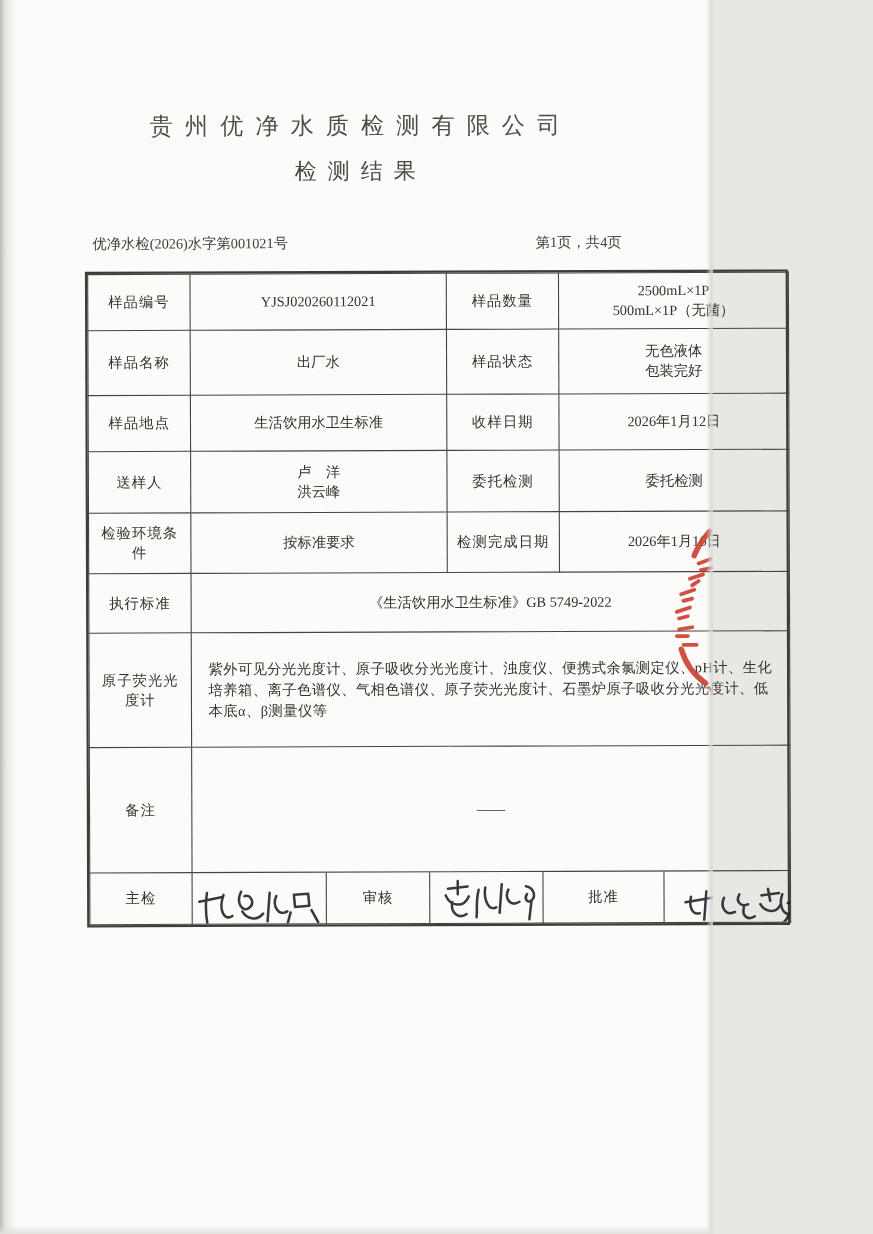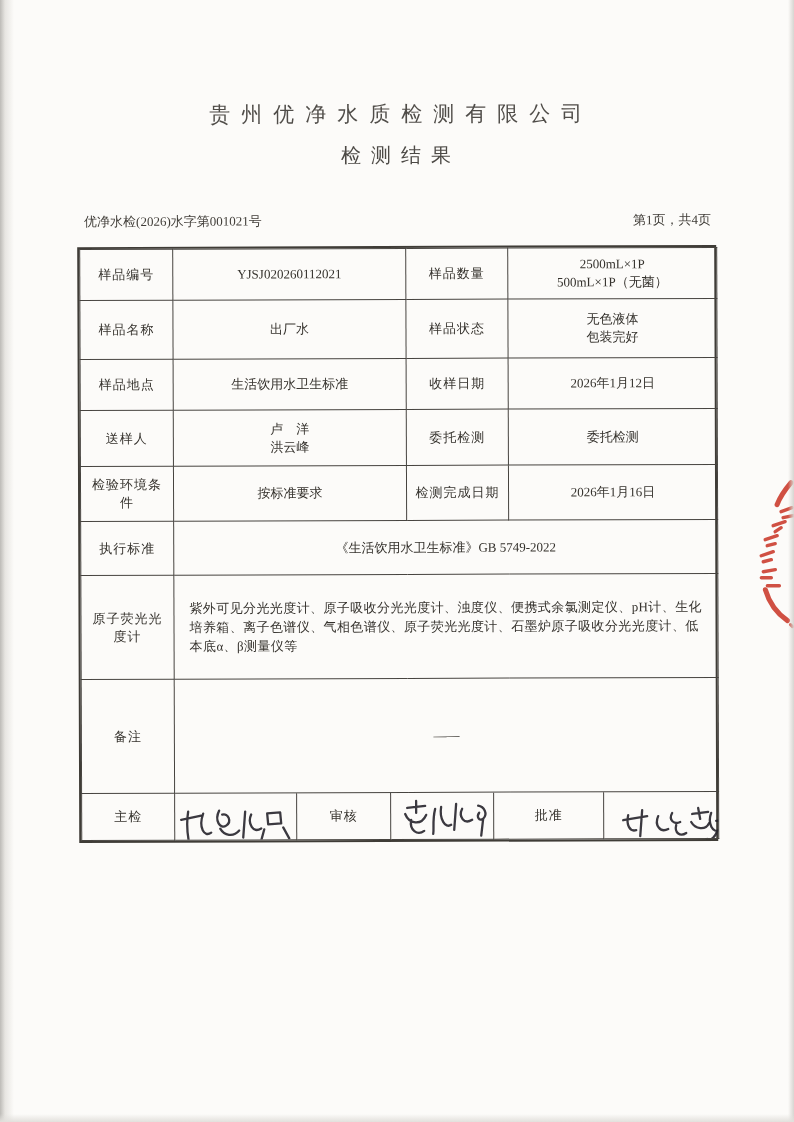--- a/index.html
+++ b/index.html
@@ -1,18 +1,18 @@
 <!DOCTYPE html>
 <html><head>
 <meta charset="utf-8">
 <style>
   html,body{margin:0;padding:0;}
   body{width:794px;height:1122px;overflow:hidden;background:#e9e7e4;}
   .page{
-    position:relative;width:794px;height:1122px;background:#fcfbf9;
+    position:relative;width:648px;height:1122px;background:#fcfbf9;
     font-family:"Liberation Serif","DejaVu Serif",serif;color:#37342f;
   }
   .content{position:absolute;inset:0;transform:rotate(-0.2deg);transform-origin:400px 480px;}
   
   .edge-left{position:absolute;left:0;top:0;width:14px;height:100%;
     background:linear-gradient(to right,#bdbbb7 0,#e7e5e1 5px,rgba(252,251,249,0) 14px);z-index:5;}
   .edge-right{position:absolute;right:0;top:0;width:6px;height:100%;
     background:linear-gradient(to left,#d7d5d1 0,rgba(252,251,249,0) 6px);z-index:5;}
   .edge-bottom{position:absolute;left:0;bottom:0;width:100%;height:8px;
     background:linear-gradient(to top,#e2e0dc 0,rgba(252,251,249,0) 8px);z-index:5;}

